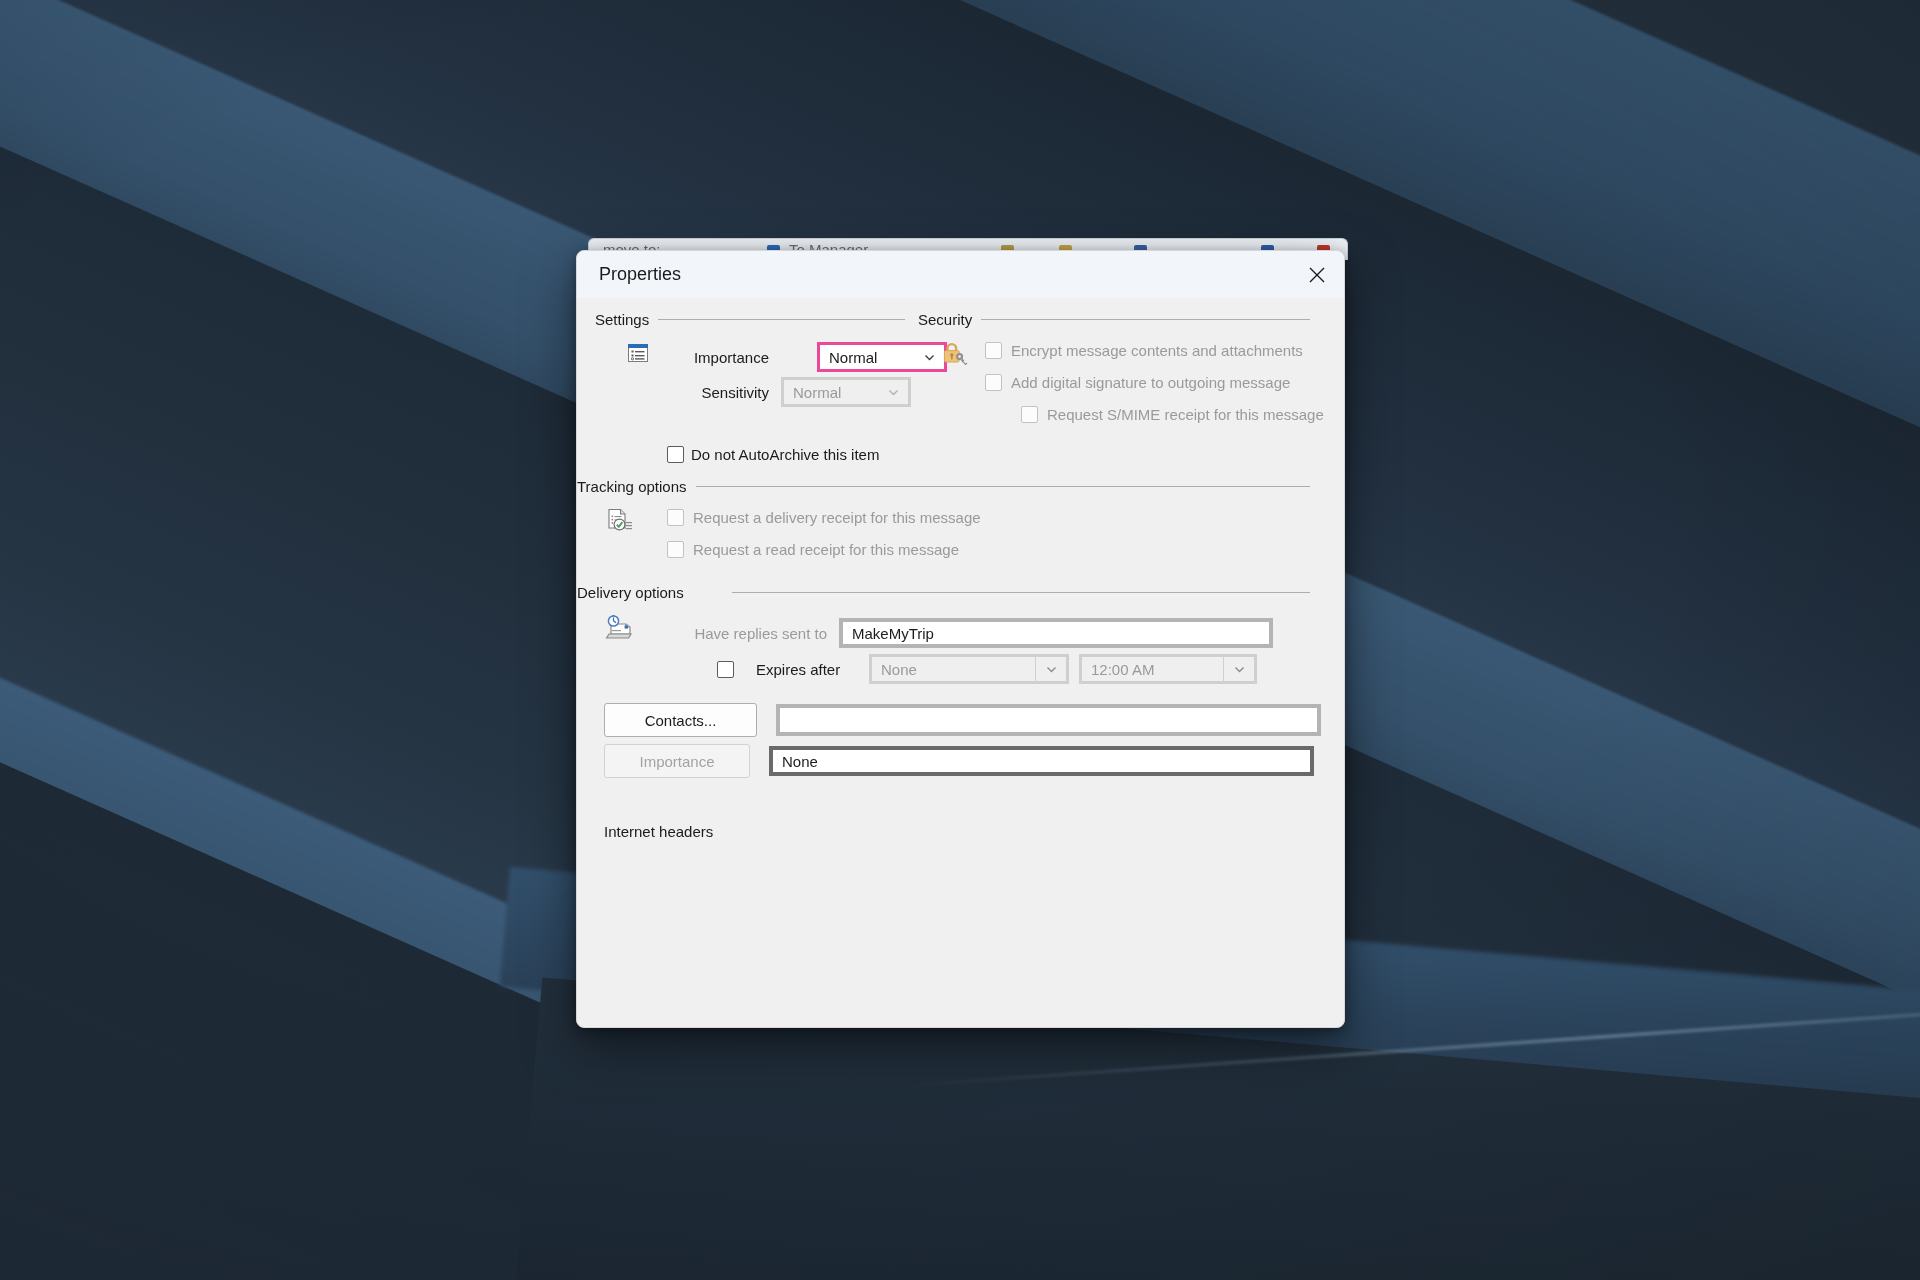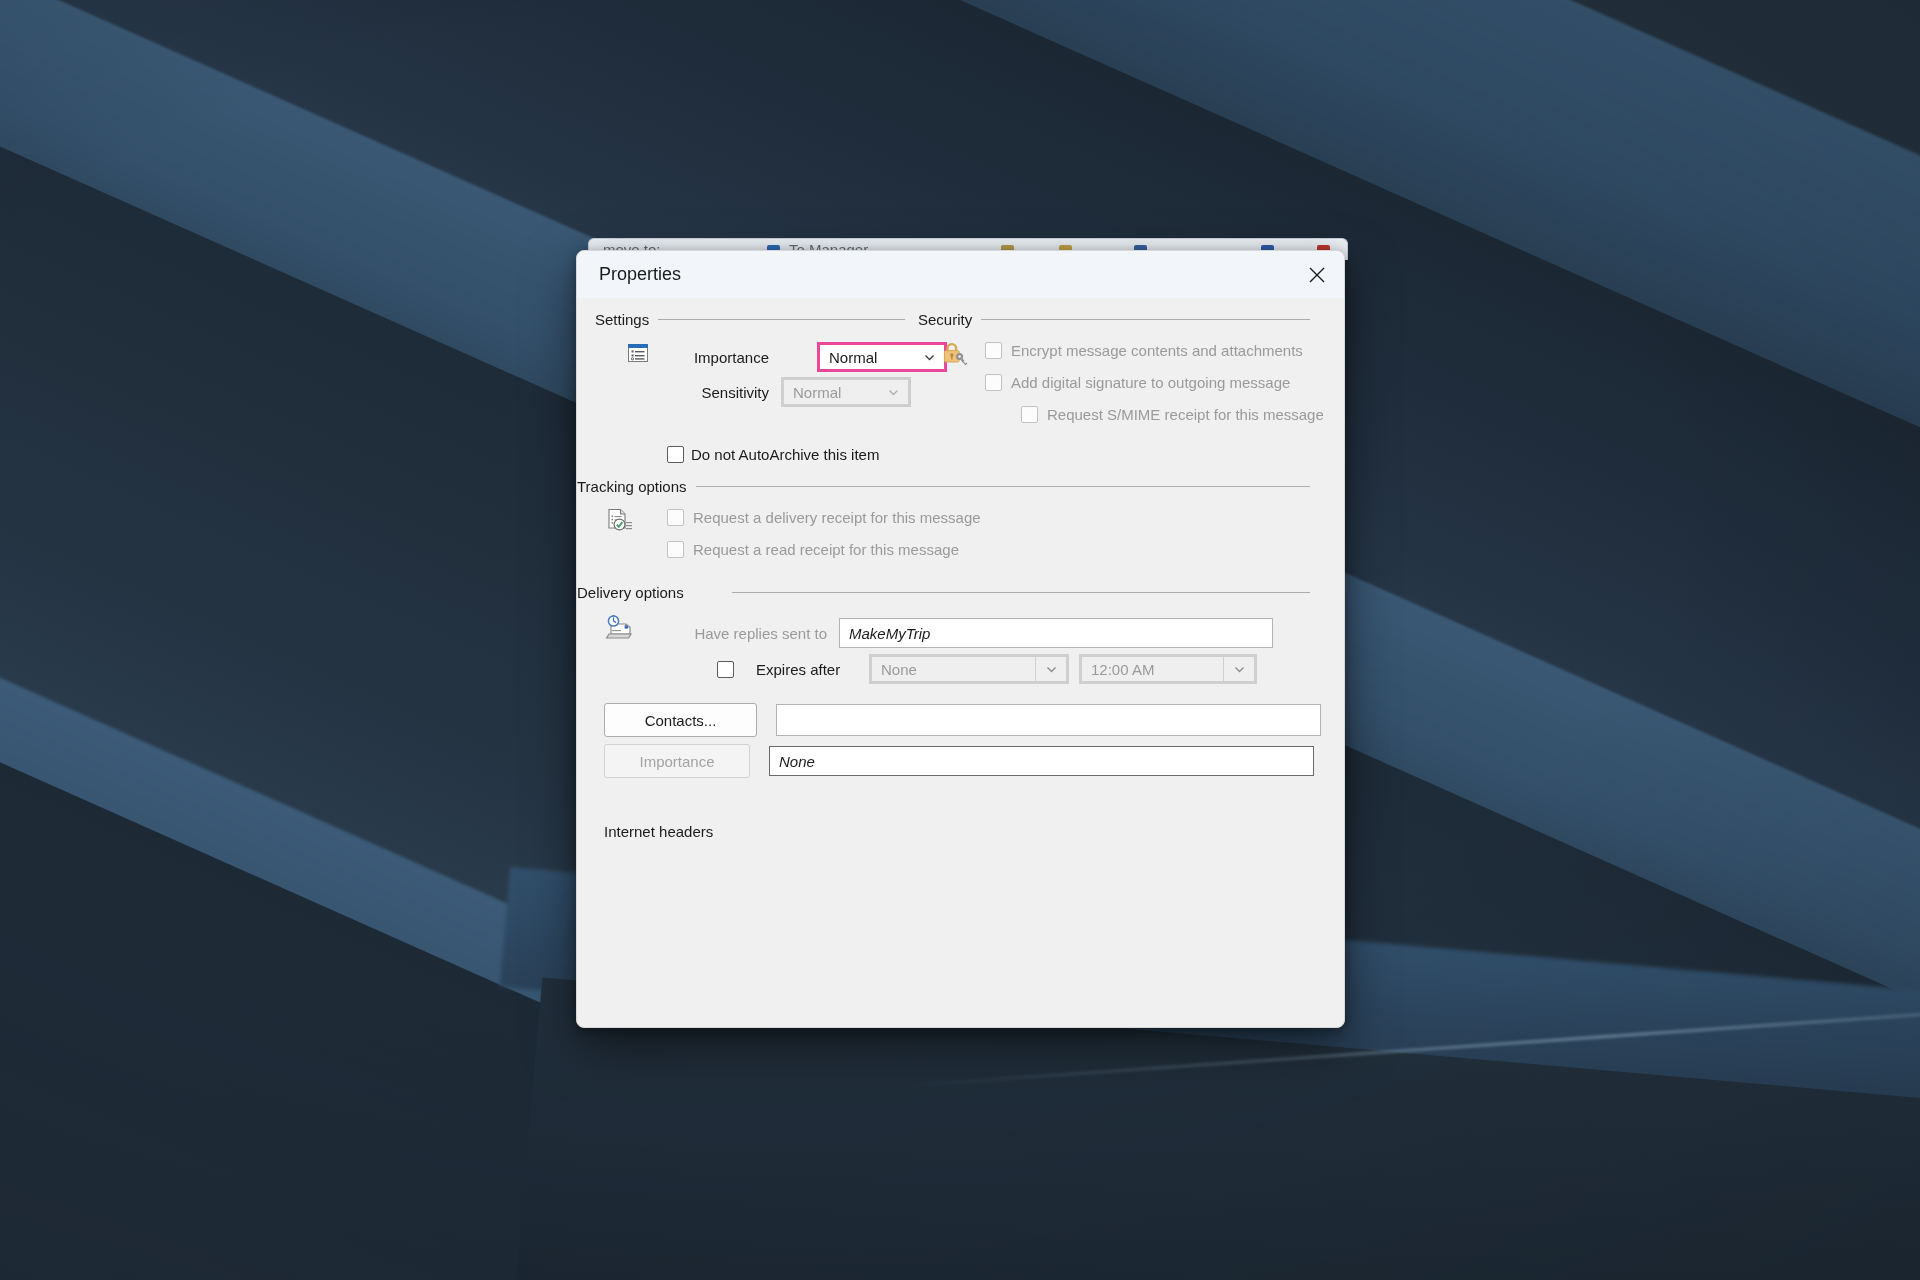--- a/index.html
+++ b/index.html
@@ -164,26 +164,25 @@
   }
   .combo .chev {
     position: absolute; right: 8px; top: 0; bottom: 0;
     display: flex; align-items: center;
   }
   .combo .chev svg { display:block; }
 
   .textbox {
     height: 30px;
     background: #fff;
-    border: 1px solid #0ea5e9;
+    border: 4px solid #0ea5e9;
     display: flex; align-items: center;
     padding-left: 9px;
     font-size: 15px;
     color: #1b1b1b;
-    font-style: italic;
   }
   .textbox.flat { border-color: #b4b4b4; }
 
   .cb {
     width: 17px; height: 17px;
     border: 1px solid #5c5c5c;
     background: #fff;
     border-radius: 2px;
     flex: 0 0 auto;
     cursor: pointer;

